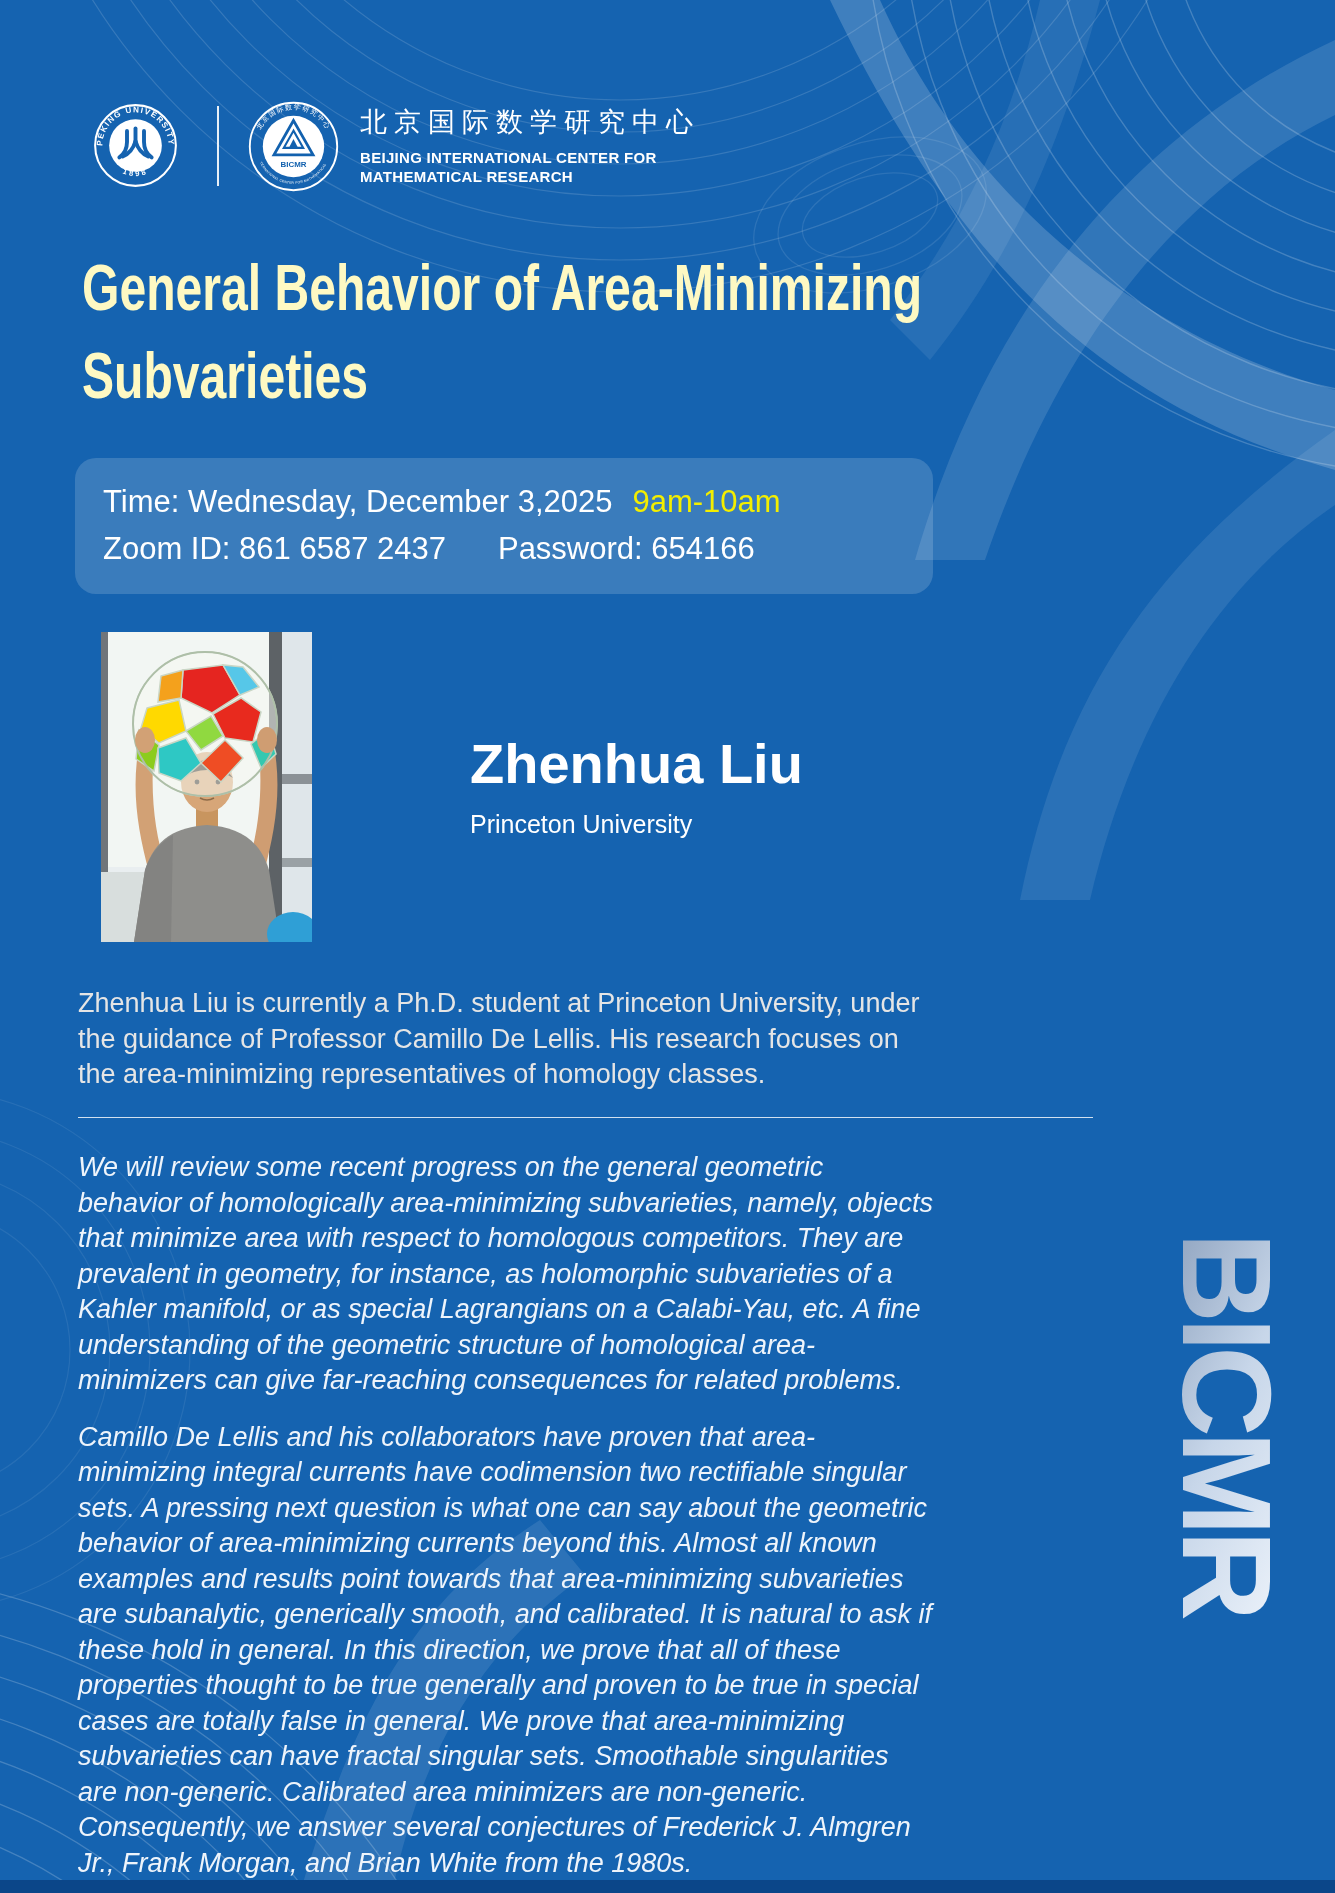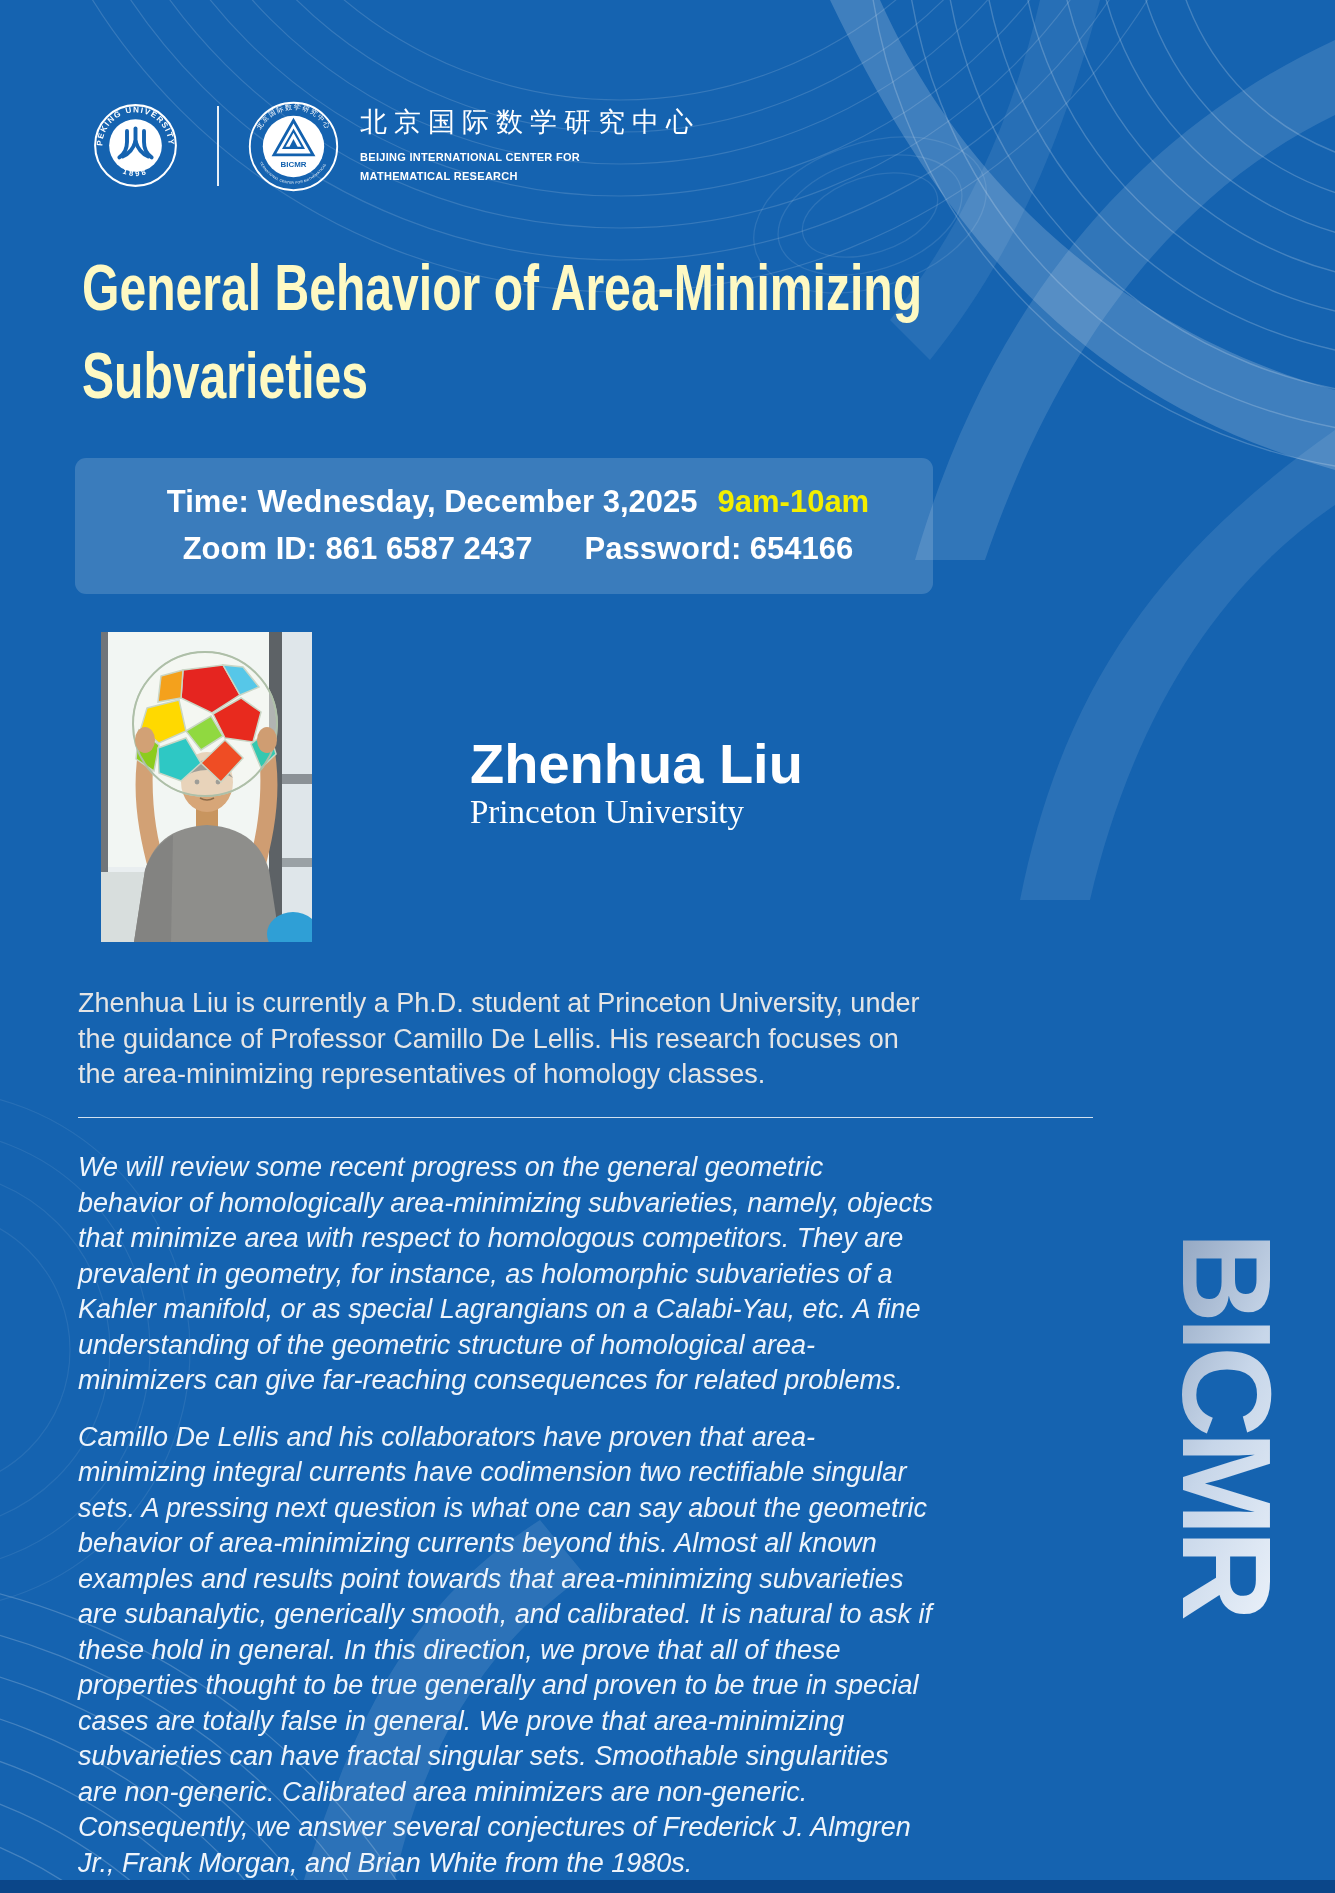--- a/index.html
+++ b/index.html
@@ -11,40 +11,40 @@
     overflow:hidden;
   }
   .deco{position:absolute;inset:0;pointer-events:none;}
   
   .logo{position:absolute;}
   .logo-pku{left:93px;top:103px;width:85px;height:85px;}
   .logo-bicmr{left:247px;top:100px;width:93px;height:93px;}
   .logo-divider{position:absolute;left:217px;top:106px;width:2px;height:80px;background:rgba(255,255,255,.9);}
   .orgblock{position:absolute;left:360px;top:104px;color:#fff;}
   .org-cn{font-size:27px;letter-spacing:7px;font-weight:normal;white-space:nowrap;}
-  .org-en{font-size:11px;font-weight:bold;letter-spacing:.3px;line-height:19px;margin-top:8px;white-space:nowrap;}
+  .org-en{font-size:15px;font-weight:bold;letter-spacing:.3px;line-height:19px;margin-top:8px;white-space:nowrap;}
   
   .title{position:absolute;left:82px;top:244px;color:#fef9c3;font-weight:bold;font-size:65px;line-height:88px;white-space:nowrap;}
   .title .tline{transform:scaleX(.74);transform-origin:left center;}
   
   .info-box{
     position:absolute;left:75px;top:458px;width:858px;height:136px;
     background:var(--panel,rgba(255,255,255,.16));
-    border-radius:11px;
-    color:#fff;font-weight:bold;font-size:31px;
-    padding:20px 0 0 28px;box-sizing:border-box;text-align:center;
+    border-radius:21px;
+    color:#fff;font-weight:normal;font-size:31px;
+    padding:20px 0 0 28px;box-sizing:border-box;
   }
   .info-line{white-space:nowrap;line-height:47px;}
   .time-range{color:var(--accent_yellow,#f3ee00);margin-left:20px;}
   .password{margin-left:52px;}
   
   .photo{position:absolute;left:101px;top:632px;width:211px;height:310px;}
   .speaker{position:absolute;left:470px;top:734px;color:#fff;}
   .speaker-name{font-size:56px;font-weight:bold;line-height:60px;white-space:nowrap;text-align:right;}
-  .speaker-affil{font-size:33px;font-weight:normal;margin-top:0;white-space:nowrap;font-family:Liberation Serif, serif;}
+  .speaker-affil{font-size:25px;font-weight:normal;margin-top:16px;white-space:nowrap;}
   
   .bio{position:absolute;left:78px;top:986px;width:852px;color:#e5e5e5;font-size:27px;line-height:35.5px;}
   .rule{position:absolute;left:78px;top:1117px;width:1015px;height:1px;background:rgba(255,255,255,.8);}
   .abstract{position:absolute;left:78px;top:1150px;width:855px;color:#eef4fb;font-size:27px;line-height:35.5px;}
   .abstract p{margin:0 0 21px 0;font-style:italic;}
   
   .watermark{
     position:absolute;left:1154px;top:1232px;height:440px;
     writing-mode:vertical-rl;text-orientation:mixed;
     font-size:126px;font-weight:bold;letter-spacing:-6px;

